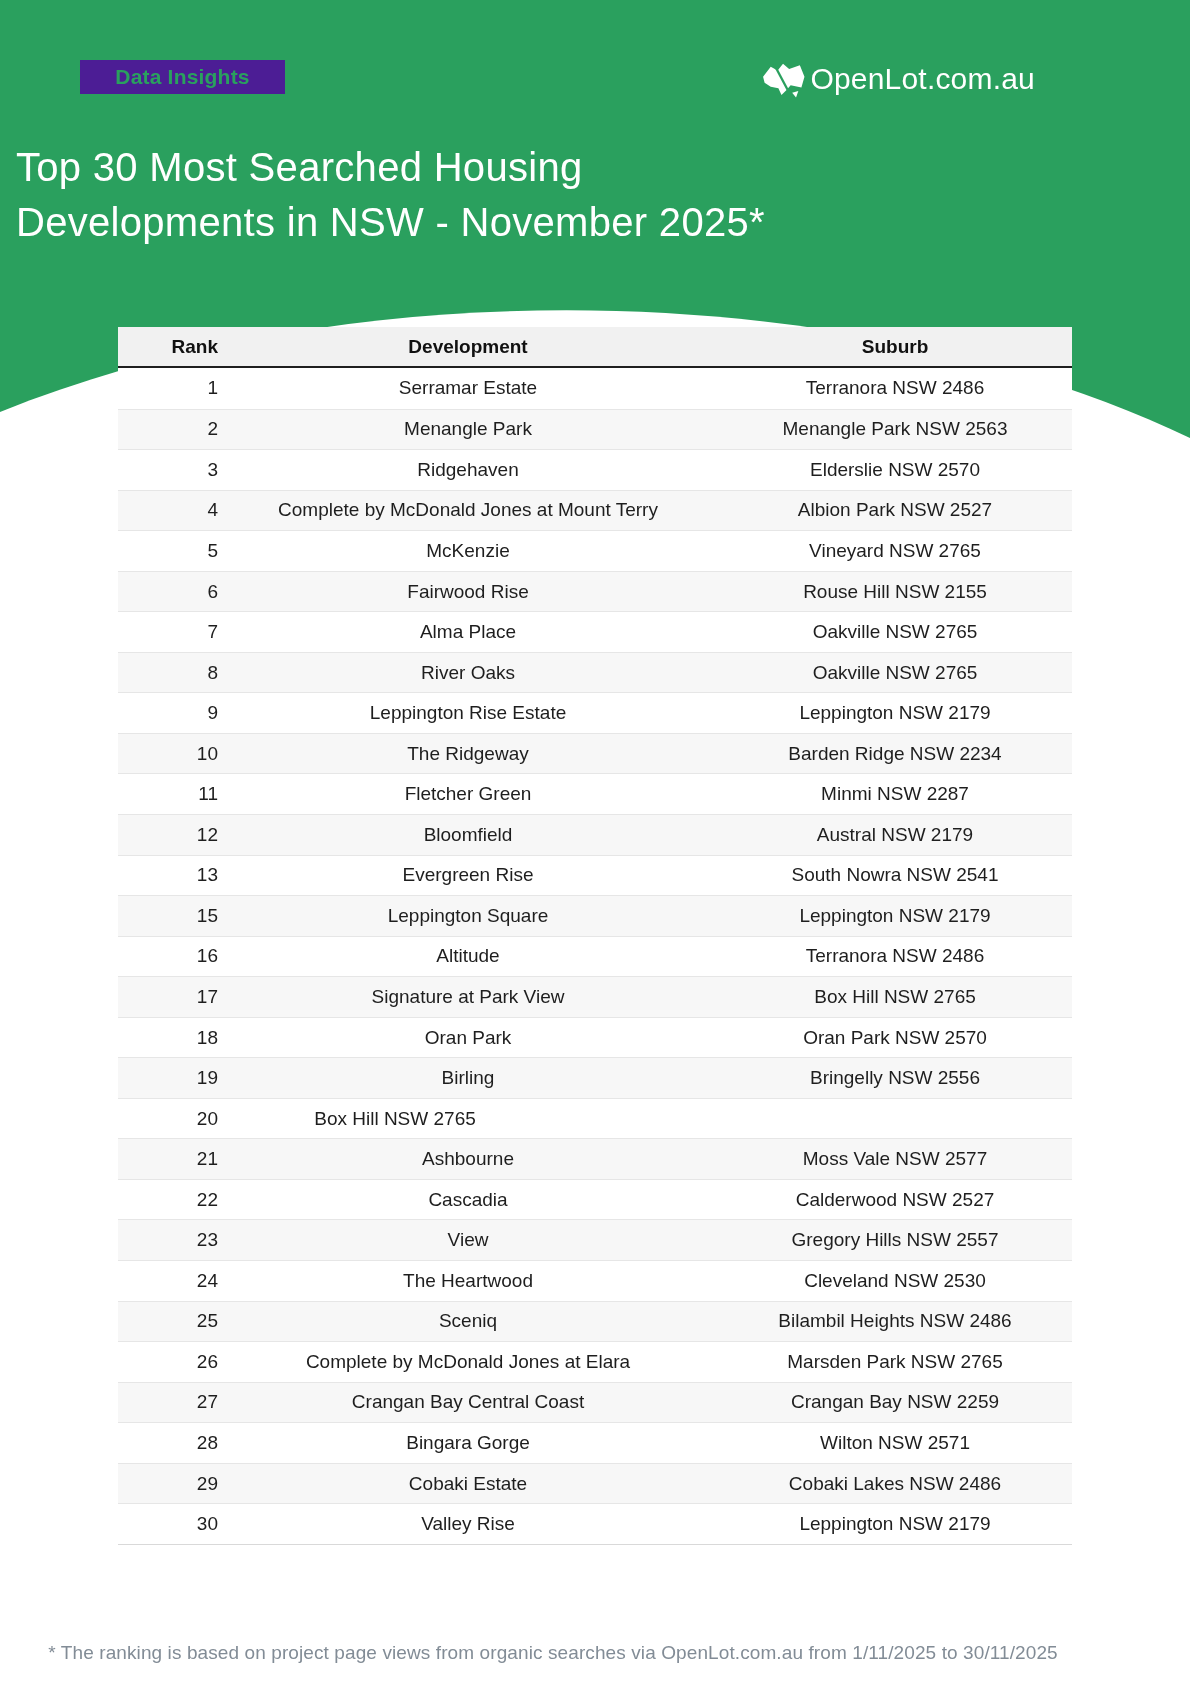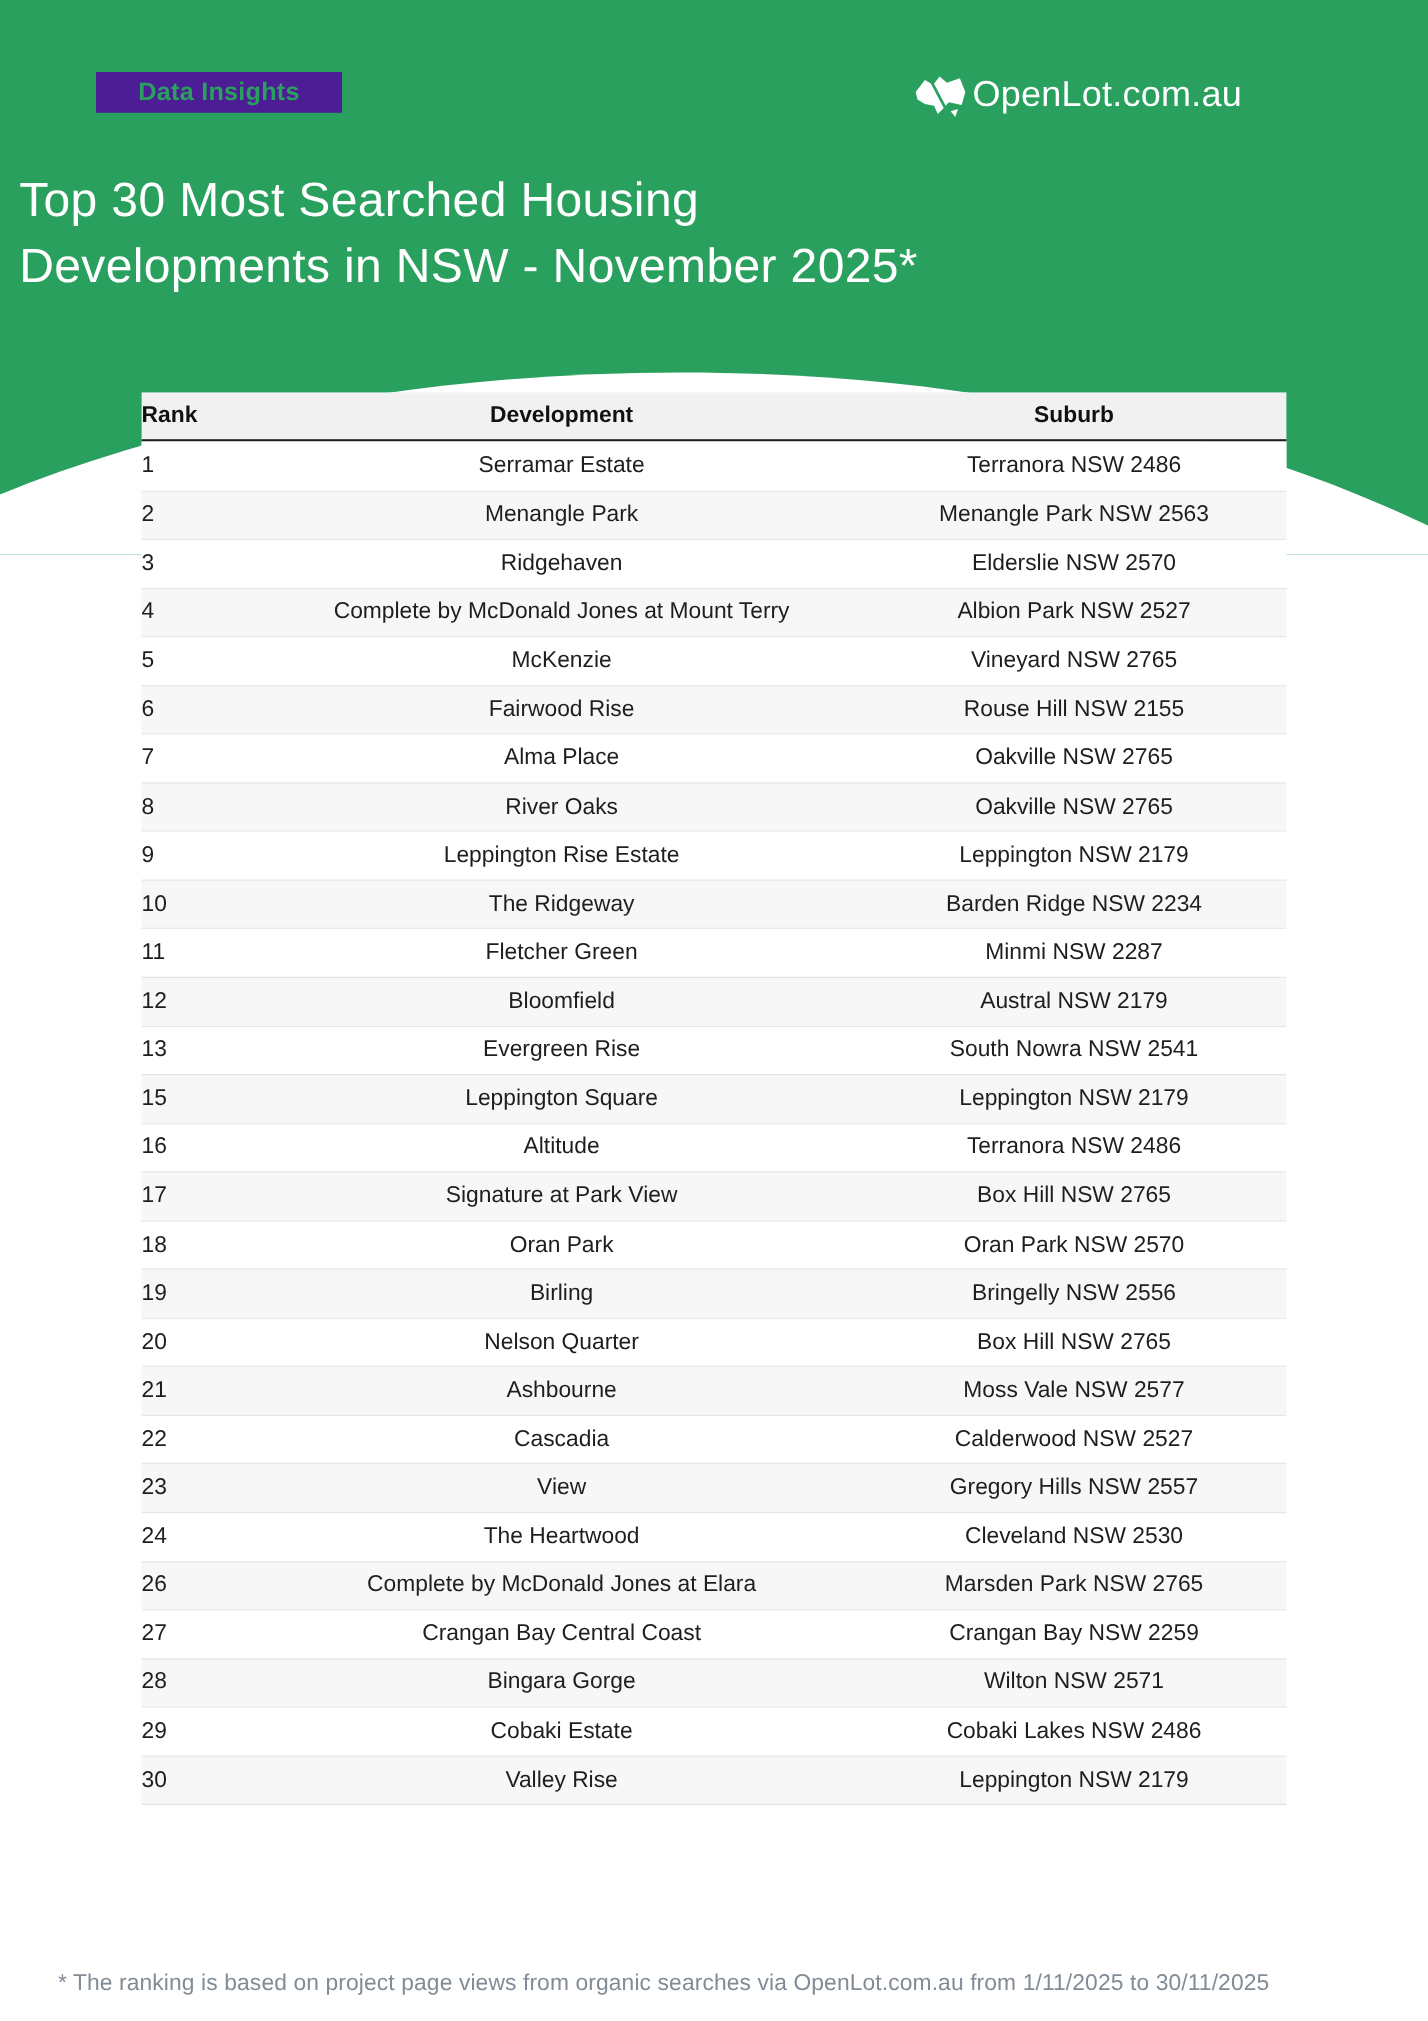--- a/index.html
+++ b/index.html
@@ -53,21 +53,21 @@
   }
   .t-body{background:#ffffff;border-bottom:1px solid #d9d9d9;}
   .t-row{
     display:flex;align-items:center;height:40.55px;
     font-size:19px;color:#1e1e1e;
     box-sizing:border-box;
     background:#ffffff;
   }
   .t-row:nth-child(even){background:#f7f7f7;}
   .t-row + .t-row{border-top:1px solid #e6e6e6;}
-  .c-rank{width:100px;text-align:left;}
+  .c-rank{width:100px;text-align:right;}
   .c-dev{width:500px;text-align:center;}
   .c-sub{width:354px;text-align:center;}
   
   .footnote{
     position:absolute;left:0;top:1642px;width:1106px;
     text-align:center;
     font-size:19px;color:#828c96;letter-spacing:0.1px;
   }
 </style>
 </head>
@@ -195,21 +195,20 @@
           <div class="c-dev">Oran Park</div>
           <div class="c-sub">Oran Park NSW 2570</div>
         </div>
         <div class="t-row">
           <div class="c-rank">19</div>
           <div class="c-dev">Birling</div>
           <div class="c-sub">Bringelly NSW 2556</div>
         </div>
         <div class="t-row">
           <div class="c-rank">20</div>
-          <div class="c-dev">Nelson Quarter</div>
           <div class="c-sub">Box Hill NSW 2765</div>
         </div>
         <div class="t-row">
           <div class="c-rank">21</div>
           <div class="c-dev">Ashbourne</div>
           <div class="c-sub">Moss Vale NSW 2577</div>
         </div>
         <div class="t-row">
           <div class="c-rank">22</div>
           <div class="c-dev">Cascadia</div>
@@ -219,20 +218,25 @@
           <div class="c-rank">23</div>
           <div class="c-dev">View</div>
           <div class="c-sub">Gregory Hills NSW 2557</div>
         </div>
         <div class="t-row">
           <div class="c-rank">24</div>
           <div class="c-dev">The Heartwood</div>
           <div class="c-sub">Cleveland NSW 2530</div>
         </div>
         <div class="t-row">
+          <div class="c-rank">25</div>
+          <div class="c-dev">Sceniq</div>
+          <div class="c-sub">Bilambil Heights NSW 2486</div>
+        </div>
+        <div class="t-row">
           <div class="c-rank">26</div>
           <div class="c-dev">Complete by McDonald Jones at Elara</div>
           <div class="c-sub">Marsden Park NSW 2765</div>
         </div>
         <div class="t-row">
           <div class="c-rank">27</div>
           <div class="c-dev">Crangan Bay Central Coast</div>
           <div class="c-sub">Crangan Bay NSW 2259</div>
         </div>
         <div class="t-row">

